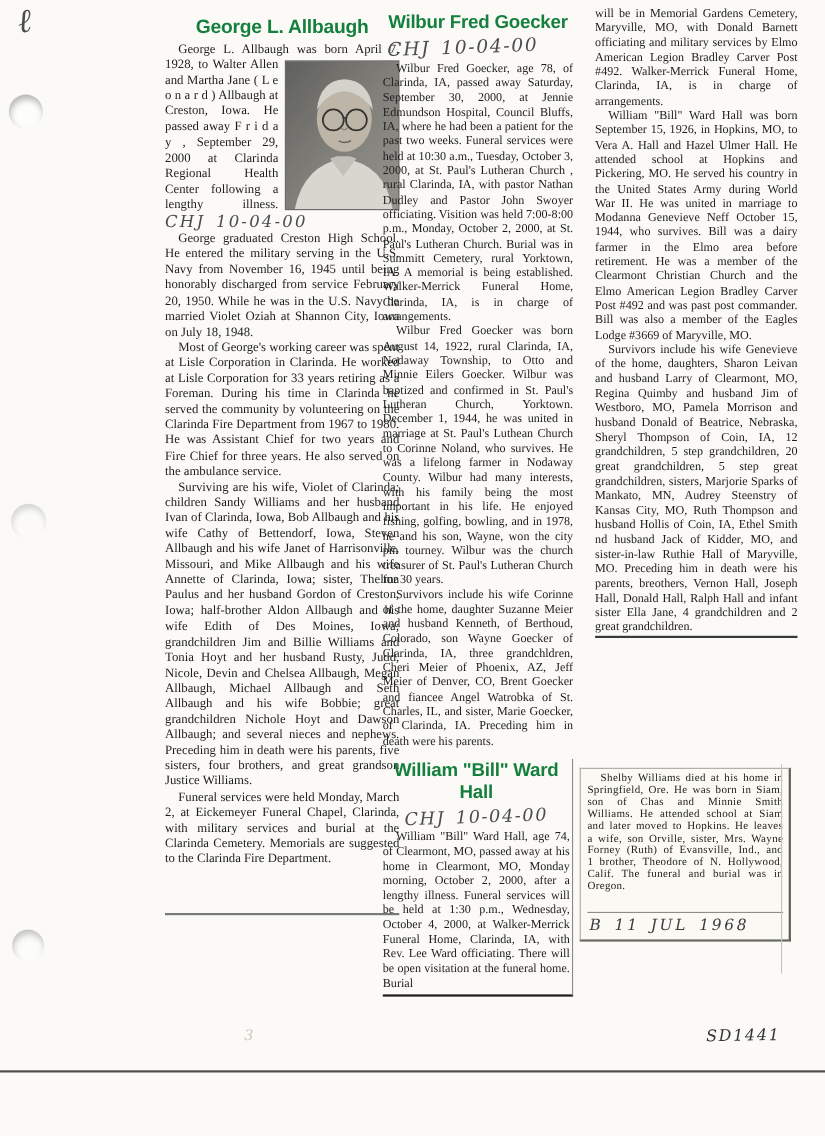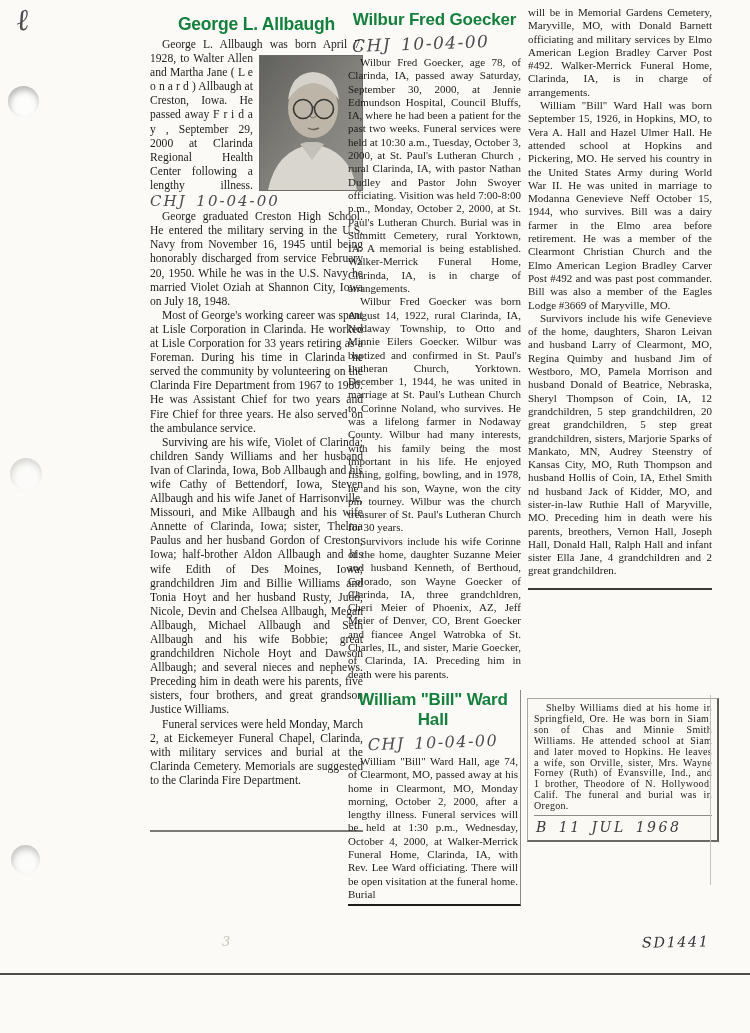--- a/index.html
+++ b/index.html
@@ -26,21 +26,21 @@
     color:#4b4b50; letter-spacing:1.5px; word-spacing:3px; white-space:nowrap;
   }
   .faint-mark { position:absolute; left:222px; top:934px; font-size:13px; color:#c9c5ba; }
   .catalog   { position:absolute; left:642px; top:934px; font-size:14.5px; color:#333338; transform:rotate(-1deg); }
   .bottom-line { position:absolute; left:0; top:973px; width:750px; height:2px; background:#4c4c49; }
 
   
   .col { position:absolute; }
   .col1 { left:150px; top:14px;  width:213px; padding-bottom:42px; border-bottom:2px solid #7a7a76; }
   .col2 { left:348px; top:10px;  width:173px; }
-  .col3 { left:528px; top:6px;   width:184px; padding-bottom:10px; border-bottom:2px solid #3a3a38; }
+  .col3 { left:541px; top:6px;   width:184px; padding-bottom:0; border-bottom:2px solid #3a3a38; }
 
   .headline {
     font-family:"Liberation Sans", sans-serif; font-weight:bold; color:#15803d;
     text-align:center; margin:0 0 3px 0; letter-spacing:-0.2px;
   }
   .h-lg { font-size:17.5px; }
   .h-md { font-size:17px; }
 
   .para {
     margin:0; text-align:justify; text-indent:12px; color:#1d1d1d;
@@ -68,21 +68,21 @@
     position:absolute; left:527px; top:698px; width:178px;
     background:#faf9f4;
     border:1px solid #a9a9a2; border-right:2px solid #5c5c58; border-bottom:2px solid #6a6a64;
     padding:4px 5px 3px 6px;
   }
   .w-para {
     margin:0; text-align:justify; text-indent:12px;
     font-size:10px; line-height:10.9px; letter-spacing:.3px; word-spacing:1.5px; color:#222;
   }
   .w-hw {
-    border-top:1px solid #8d8d88; margin-top:3px; padding:3px 0 2px 2px;
+    border-top:1px solid #8d8d88; margin-top:17px; padding:3px 0 2px 2px;
     font-size:14px; letter-spacing:2.5px; color:#3c3c40;
   }
   .outer-vline { position:absolute; left:710px; top:695px; width:1px; height:190px; background:#c3c3bd; }
 </style>
 </head>
 <body>
 
 <div class="page">
 
   <div class="pencil-ell handwriting">ℓ</div>

